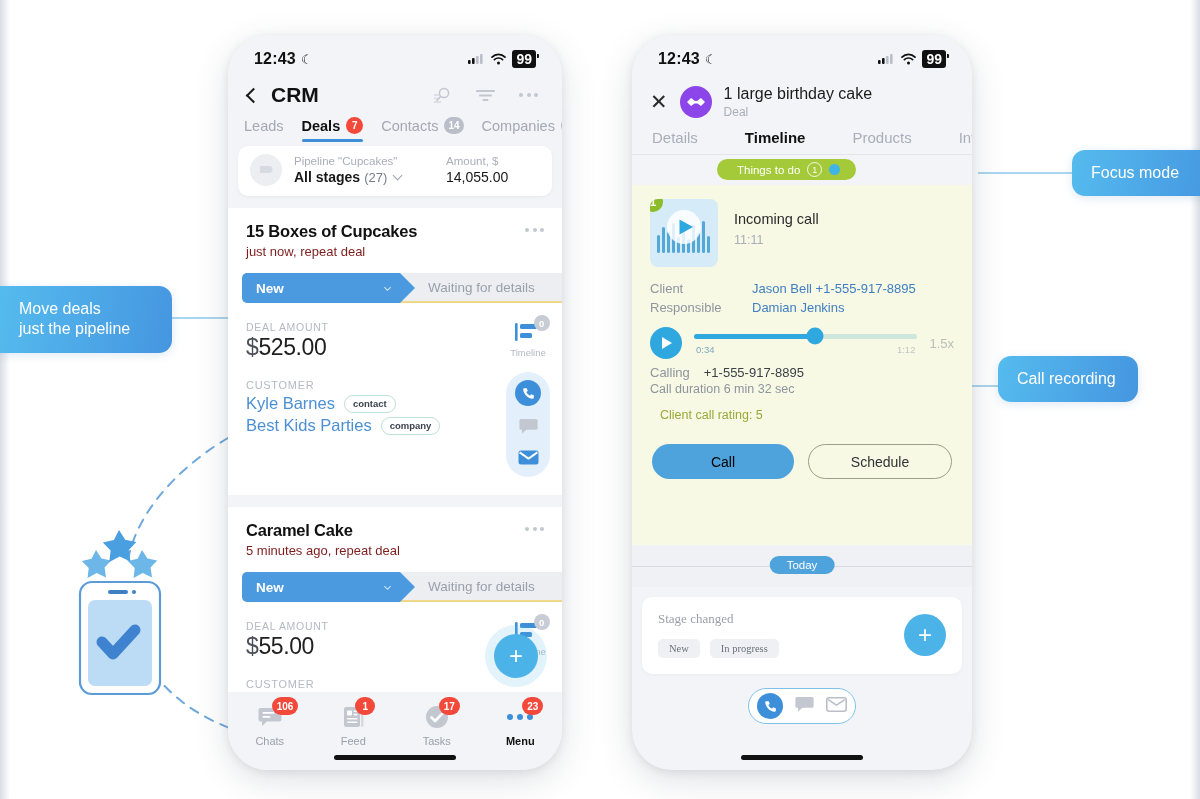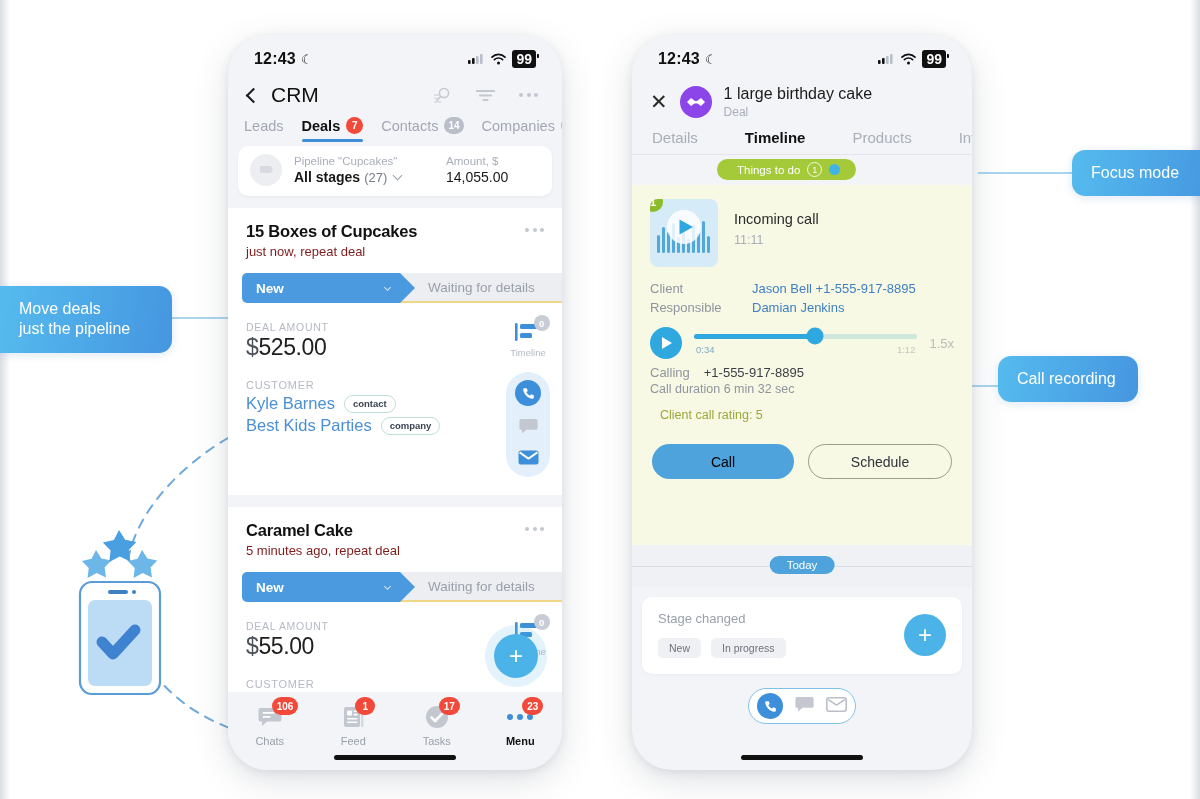--- a/index.html
+++ b/index.html
@@ -52,21 +52,21 @@
   
   .nav-row {
     display: flex; align-items: center; padding: 6px 22px 2px 18px; gap: 8px;
     background: #f3f4f7;
   }
   .back-chevron {
     width: 11px; height: 11px; border-left: 2.4px solid #1a1a1a;
     border-bottom: 2.4px solid #1a1a1a; transform: rotate(45deg);
     margin-right: 4px; margin-left: 2px;
   }
-  .nav-title { font-size: 21px; font-weight: 400; color: #111; flex: 1; }
+  .nav-title { font-size: 21px; font-weight: 700; color: #111; flex: 1; }
   .nav-icons { display: flex; align-items: center; gap: 24px; margin-right: 2px; }
 
   .tabs {
     display: flex; align-items: flex-end; gap: 0;
     padding: 8px 16px 0 16px; background: #f3f4f7;
   }
   .tab { display: flex; align-items: center; gap: 6px; padding: 0 0 8px 0; margin-right: 18px; position: relative; }
   .tab-label { font-size: 14.5px; color: #a3a8b4; }
   .tab.active .tab-label { color: #111; font-weight: 700; }
   .tab.active::after {
@@ -285,21 +285,21 @@
     position: absolute; left: 50%; transform: translateX(-50%); top: 11px;
     background: #4ea3dd; color: #fff; font-size: 11.5px; border-radius: 11px;
     padding: 3px 17px;
   }
 
   .stage-changed {
     background: #fff; margin: 10px 10px 0 10px; border-radius: 10px;
     padding: 14px 16px 16px 16px; display: flex; align-items: center;
     box-shadow: 0 1px 3px rgba(70,80,100,.06);
   }
-  .sc-left { flex: 1; }
+  .sc-left { flex: 1; font-family: Liberation Serif, serif; }
   .sc-title { font-size: 13px; color: #9aa0ab; }
   .sc-chips { display: flex; gap: 10px; margin-top: 12px; }
   .sc-chip { background: #eef0f3; color: #6d727c; font-size: 10.5px; border-radius: 5px; padding: 4px 11px; }
   #fab-right { position: static; width: 42px; height: 42px; box-shadow: none; flex: 0 0 auto; }
 
   .quick-actions {
     margin: 14px auto 0 auto; width: 108px; height: 36px;
     background: #fff; border: 1.6px solid #7ec2ea; border-radius: 19px;
     display: flex; align-items: center; justify-content: center; gap: 12px;
   }

